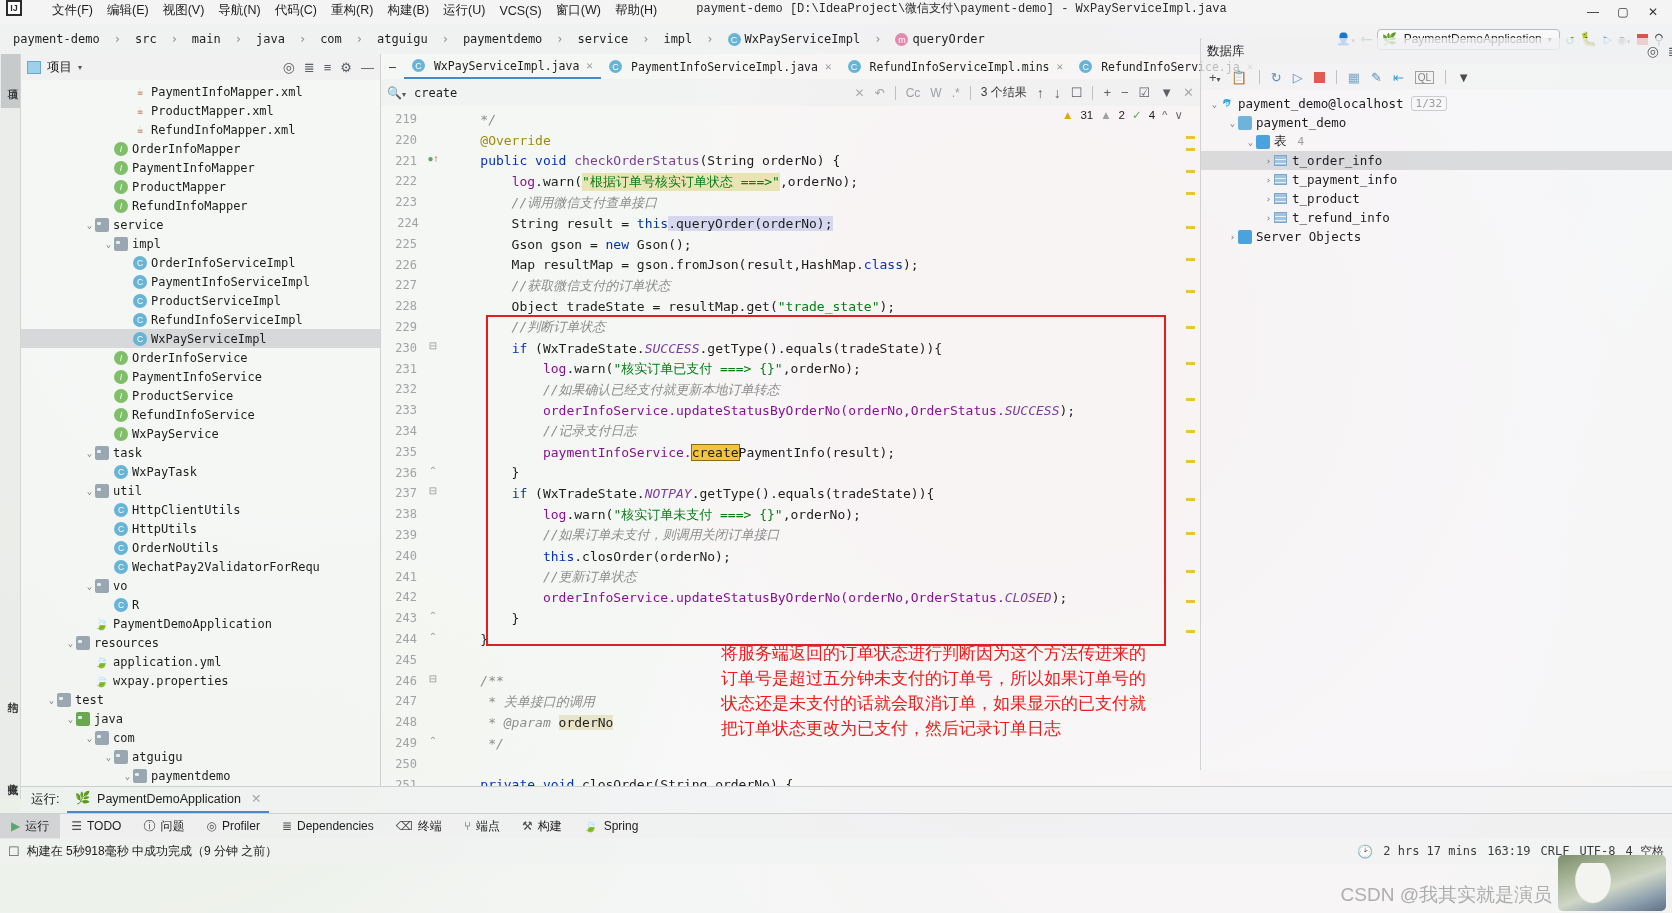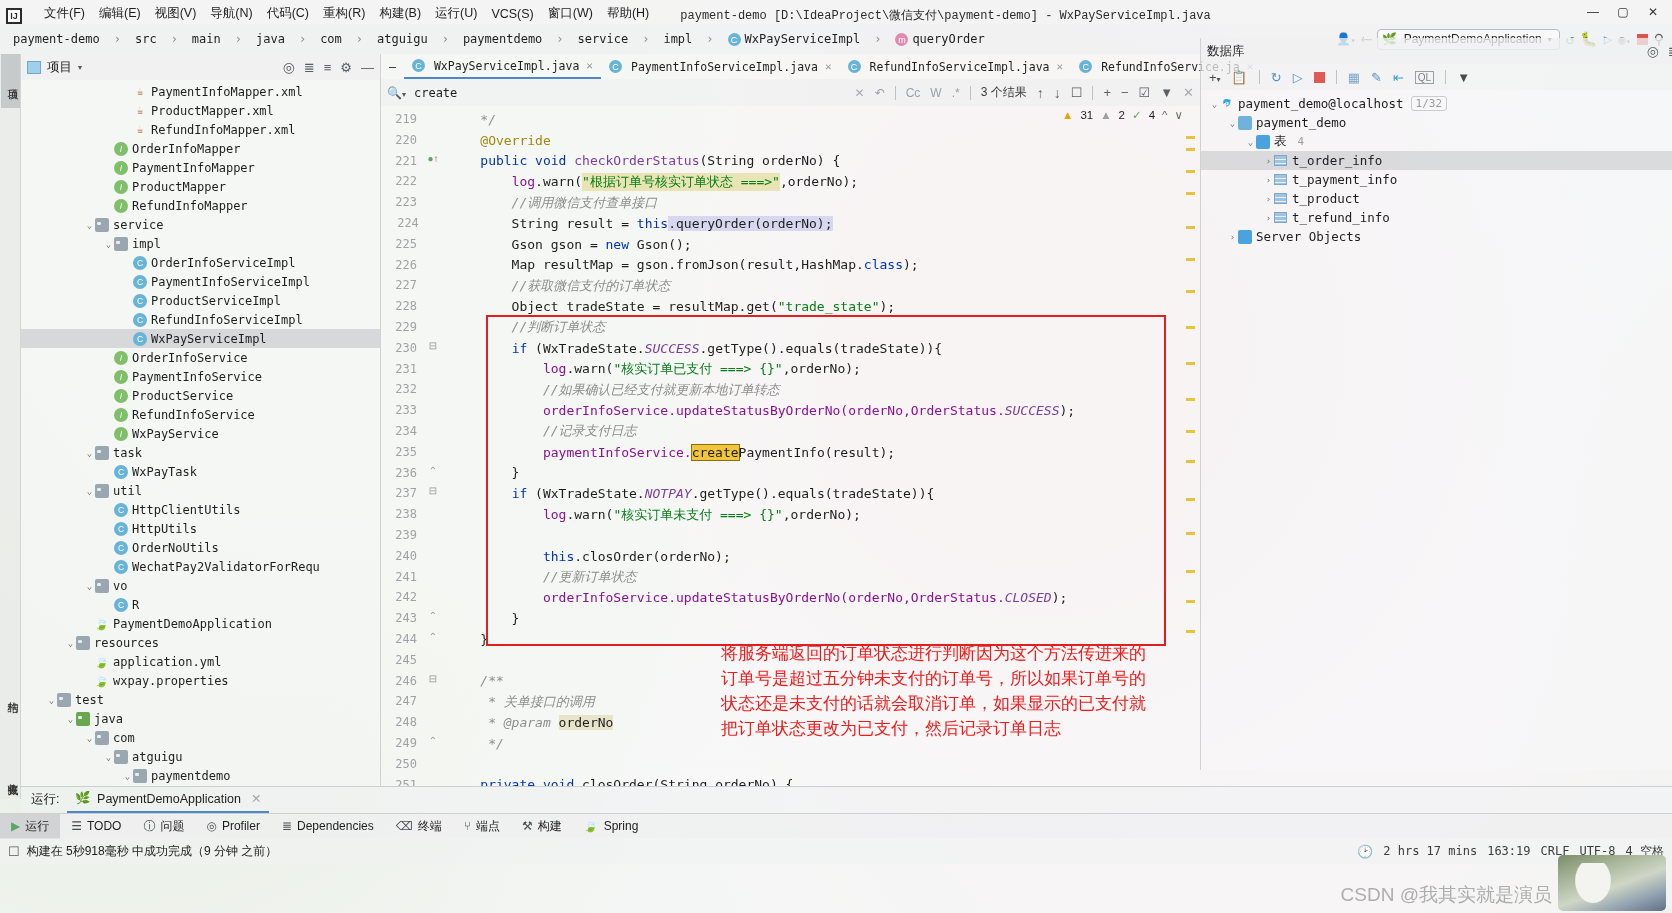--- a/index.html
+++ b/index.html
@@ -28,21 +28,21 @@
       linear-gradient(120deg,#dfe7d6 0%,#e9eee3 22%,#f3ece9 46%,#f7eef0 62%,#ecf0ea 82%,#dfe5d7 100%);
   }
   #veil {
     position: absolute; inset: 0;
     background: rgba(247,248,249,.72);
   }
 
   
   .titlebar {
     position: absolute; left:0; top:0; width:1672px; height:24px;
-    display:flex; align-items:flex-end; gap:8px;
+    display:flex; align-items:flex-start; gap:16px;
     background: rgba(243,243,243,.86);
     font-size: 12.5px;
   }
   .ij-logo {
     width:16px;height:16px;margin:0 7px 0 6px;border:2px solid #2b2b2b;
     display:flex;align-items:center;justify-content:center;
     font-size:9px;font-weight:bold;color:#2b2b2b;background:#fff;
   }
   .menu-item { padding: 2px 7px; white-space: nowrap; }
   .win-title { margin-left: 16px; color:#2b2b2b; font-family:Liberation Mono, monospace; font-size:12px; white-space:nowrap;}
@@ -518,21 +518,21 @@
           <span>WxPayServiceImpl.java</span>
           <span class="x">✕</span>
         </div>
         <div class="etab">
           <span class="tag c">C</span>
           <span>PaymentInfoServiceImpl.java</span>
           <span class="x">✕</span>
         </div>
         <div class="etab">
           <span class="tag c">C</span>
-          <span>RefundInfoServiceImpl.java</span>
+          <span>RefundInfoServiceImpl.mins</span>
           <span class="x">✕</span>
         </div>
         <div class="etab">
           <span class="tag c">C</span>
           <span>RefundInfoService.ja</span>
           <span class="x">✕</span>
         </div>
       </div>
 
     <div class="findbar">
@@ -617,20 +617,21 @@
           <div class="lrow" style="position: absolute; top: 211px; left: 0px; right: 0px;"><span class="cmt">        //判断订单状态</span></div>
           <div class="lrow" style="position: absolute; top: 231.8px; left: 0px; right: 0px;"><span class="plain">        </span><span class="kw">if </span><span class="plain">(WxTradeState.</span><span class="stat">SUCCESS</span><span class="plain">.getType().equals(tradeState)){</span></div>
           <div class="lrow" style="position: absolute; top: 252.6px; left: 0px; right: 0px;"><span class="plain">            </span><span class="fld">log</span><span class="plain">.warn(</span><span class="str">"核实订单已支付 ===&gt; {}"</span><span class="plain">,orderNo);</span></div>
           <div class="lrow" style="position: absolute; top: 273.4px; left: 0px; right: 0px;"><span class="cmt">            //如果确认已经支付就更新本地订单转态</span></div>
           <div class="lrow" style="position: absolute; top: 294.2px; left: 0px; right: 0px;"><span class="fld">            orderInfoService.</span><span class="fld">updateStatusByOrderNo(orderNo,OrderStatus.</span><span class="stat">SUCCESS</span><span class="plain">);</span></div>
           <div class="lrow" style="position: absolute; top: 315px; left: 0px; right: 0px;"><span class="cmt">            //记录支付日志</span></div>
           <div class="lrow" style="position: absolute; top: 335.8px; left: 0px; right: 0px;"><span class="fld">            paymentInfoService.</span><span class="hl-find">create</span><span class="plain">PaymentInfo(result);</span></div>
           <div class="lrow" style="position: absolute; top: 356.6px; left: 0px; right: 0px;"><span class="plain">        }</span></div>
           <div class="lrow" style="position: absolute; top: 377.4px; left: 0px; right: 0px;"><span class="plain">        </span><span class="kw">if </span><span class="plain">(WxTradeState.</span><span class="stat">NOTPAY</span><span class="plain">.getType().equals(tradeState)){</span></div>
           <div class="lrow" style="position: absolute; top: 398.2px; left: 0px; right: 0px;"><span class="plain">            </span><span class="fld">log</span><span class="plain">.warn(</span><span class="str">"核实订单未支付 ===&gt; {}"</span><span class="plain">,orderNo);</span></div>
+          <div class="lrow" style="position: absolute; top: 419px; left: 0px; right: 0px;"><span class="cmt">            //如果订单未支付，则调用关闭订单接口</span></div>
           <div class="lrow" style="position: absolute; top: 439.8px; left: 0px; right: 0px;"><span class="plain">            </span><span class="kw">this</span><span class="plain">.closOrder(orderNo);</span></div>
           <div class="lrow" style="position: absolute; top: 460.6px; left: 0px; right: 0px;"><span class="cmt">            //更新订单状态</span></div>
           <div class="lrow" style="position: absolute; top: 481.4px; left: 0px; right: 0px;"><span class="fld">            orderInfoService.</span><span class="fld">updateStatusByOrderNo(orderNo,OrderStatus.</span><span class="stat">CLOSED</span><span class="plain">);</span></div>
           <div class="lrow" style="position: absolute; top: 502.2px; left: 0px; right: 0px;"><span class="plain">        }</span></div>
           <div class="lrow" style="position: absolute; top: 523px; left: 0px; right: 0px;"><span class="plain">    }</span></div>
           <div class="lrow" style="position: absolute; top: 543.8px; left: 0px; right: 0px;"><span class="plain"></span></div>
           <div class="lrow" style="position: absolute; top: 564.6px; left: 0px; right: 0px;"><span class="cmt">    /**</span></div>
           <div class="lrow" style="position: absolute; top: 585.4px; left: 0px; right: 0px;"><span class="cmt">     * 关单接口的调用</span></div>
           <div class="lrow" style="position: absolute; top: 606.2px; left: 0px; right: 0px;"><span class="cmt">     * </span><span class="cmt">@param</span><span class="plain"> </span><span class="plain hl-param">orderNo</span></div>
           <div class="lrow" style="position: absolute; top: 627px; left: 0px; right: 0px;"><span class="cmt">     */</span></div>

